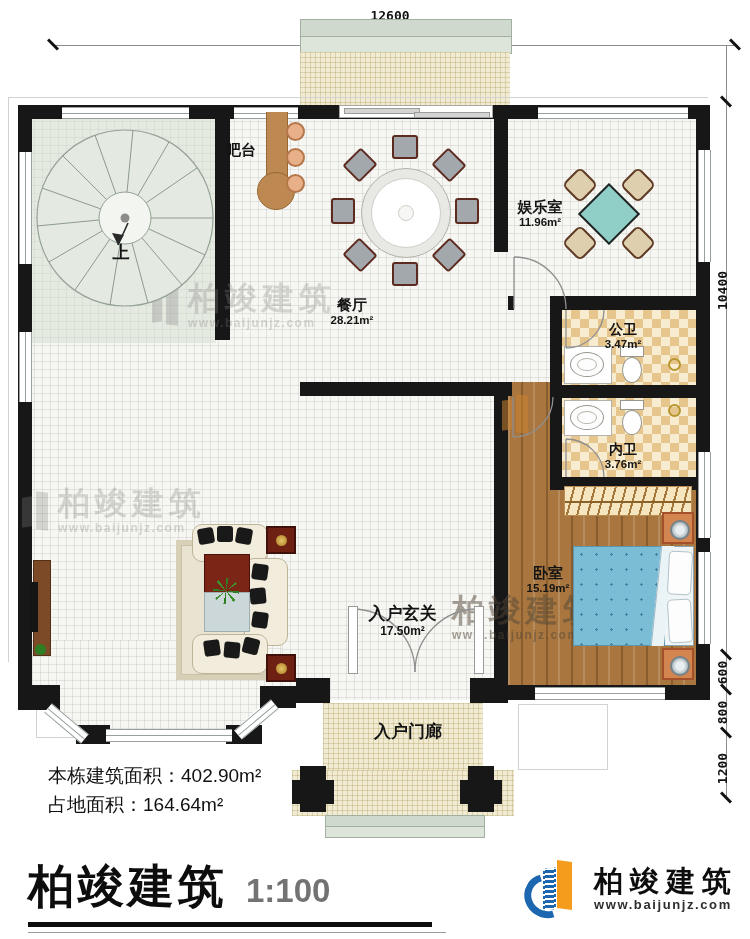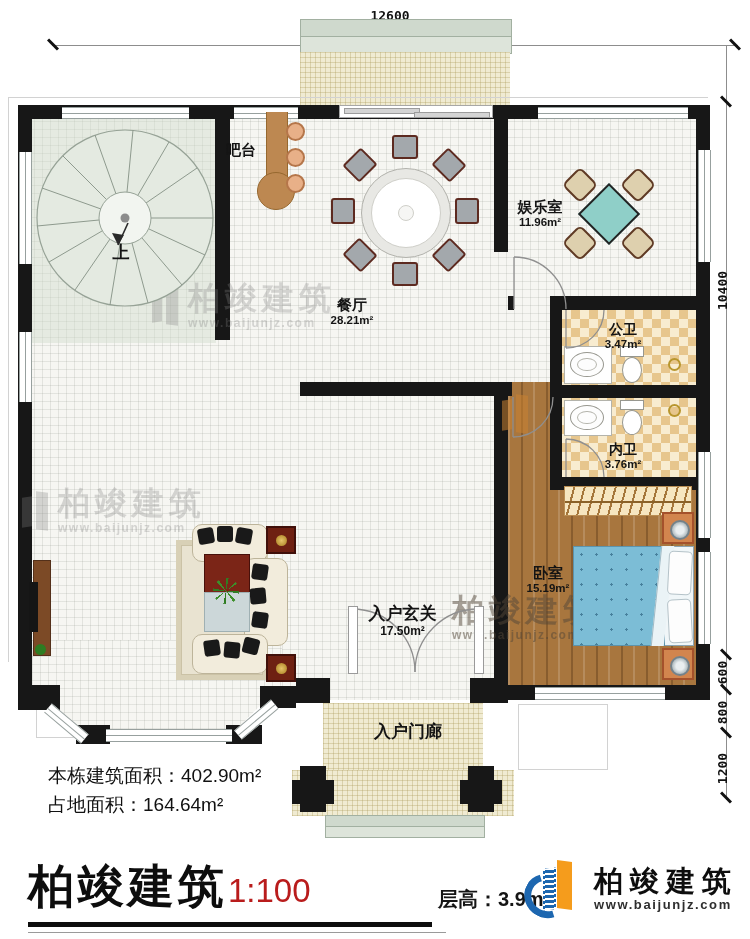--- a/index.html
+++ b/index.html
@@ -53,21 +53,21 @@
   .wm{position:absolute;display:flex;align-items:center;gap:8px;z-index:15;pointer-events:none;}
   .wm-name{font-weight:bold;font-size:32px;letter-spacing:5px;white-space:nowrap;line-height:1.05;}
   .wm-url{font-weight:bold;font-size:12px;letter-spacing:1.5px;white-space:nowrap;}
   .wm-glyph{position:relative;width:30px;height:44px;flex:0 0 auto;}
   .wm-glyph i{position:absolute;background:currentColor;display:block;}
   .wm-glyph .g1{left:2px;top:8px;width:10px;height:30px;transform:skewY(-8deg);}
   .wm-glyph .g2{left:16px;top:3px;width:12px;height:38px;transform:skewY(8deg);}
   
   .stat-line{font-size:19px;line-height:29px;color:#111;white-space:nowrap;}
   .title-main{font-size:46px;font-weight:bold;letter-spacing:4px;color:#0d0d0d;}
-  .title-scale{font-size:33px;font-weight:normal;color:#b91c1c;}
+  .title-scale{font-size:33px;font-weight:bold;color:#737373;margin-left:18px;}
   .logo-name{font-size:29px;font-weight:bold;letter-spacing:7px;color:#0d0d0d;line-height:1.05;white-space:nowrap;}
   .logo-url{font-size:13px;font-weight:bold;letter-spacing:1.6px;color:#2e2e2e;white-space:nowrap;}
 </style>
 </head>
 <body>
 
 <div id="plan">
 
   <div class="dim-text" style="left:358px;top:8px;width:64px;">12600</div>
   <div class="dim-line" style="left:52px;top:45px;width:686px;height:1px;"></div>
@@ -352,21 +352,20 @@
   </div>
 
   <div class="abs" style="left:28px;top:856px;width:420px;z-index:40;">
     <div style="display:flex;align-items:baseline;">
       <span class="title-main">柏竣建筑</span>
       <span class="title-scale">1:100</span>
     </div>
     <div style="width:404px;height:5px;background:#0d0d0d;margin-top:4px;"></div>
     <div style="width:418px;height:1px;background:#9a9a9a;margin-top:5px;"></div>
   </div>
-  <div class="abs" style="left:438px;top:886px;font-size:20px;font-weight:bold;color:#151515;z-index:40;">层高：3.9m</div>
 
   <div class="abs" style="left:524px;top:858px;display:flex;align-items:center;gap:8px;z-index:40;">
     <div style="position:relative;width:62px;height:62px;">
       <div class="abs" style="left:16px;top:7px;width:13px;height:42px;background:#1d67b0;transform:skewY(-6deg);
            background-image:repeating-linear-gradient(#1d67b0 0 3px,#ffffff 3px 5px);background-clip:content-box;padding:3px;"></div>
       <div class="abs" style="left:33px;top:3px;width:15px;height:48px;background:#f59c1c;transform:skewY(7deg);"></div>
       <div class="abs" style="left:0px;top:16px;width:46px;height:44px;border:7px solid #1d67b0;border-radius:50%;
            border-top-color:transparent;border-right-color:transparent;transform:rotate(28deg);box-sizing:border-box;"></div>
     </div>
     <div>

